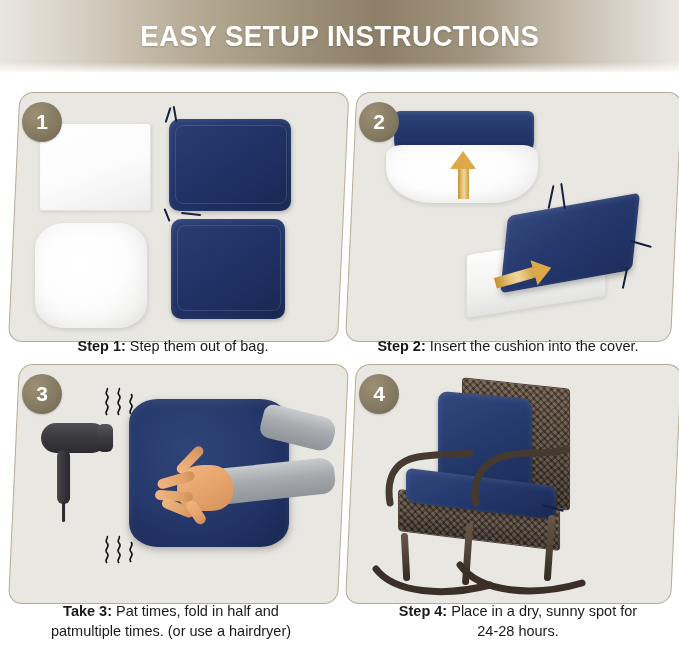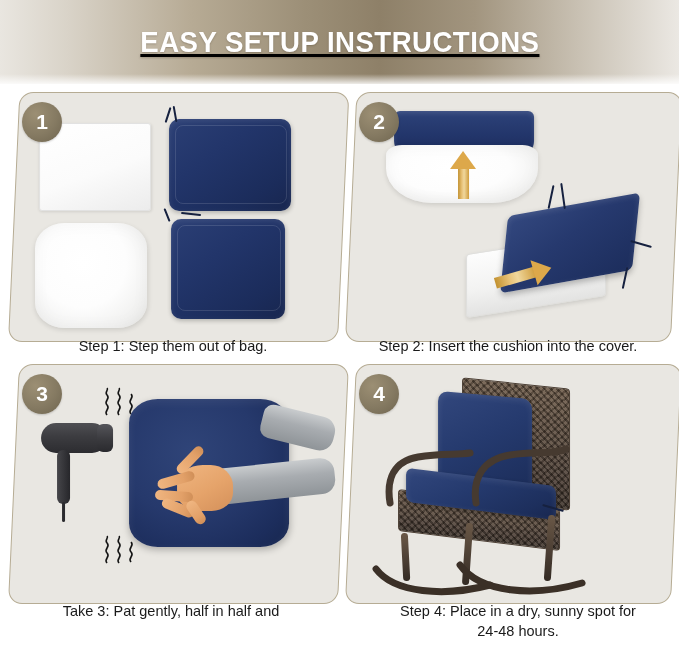--- a/index.html
+++ b/index.html
@@ -18,35 +18,34 @@
     width: 679px;
     height: 652px;
     background: #ffffff;
   }
 
   
   .header {
     position: absolute;
     left: 0; top: 0;
     width: 679px;
-    height: 84px;
+    height: 72px;
     background: linear-gradient(to right,
         #e9e6e0 0%,
         #d9d3c8 10%,
         #b7ab95 28%,
         #9c8f77 45%,
         #8e8068 56%,
         #a2957f 70%,
         #c8c0b2 85%,
         #ebe8e3 100%);
     display: flex;
     align-items: center;
     justify-content: center;
     overflow: hidden;
-    text-decoration: underline;
   }
   .header::after {
     content: "";
     position: absolute;
     left: 0; right: 0; bottom: 0;
     height: 10px;
     background: linear-gradient(to bottom, rgba(255,255,255,0) 0%, rgba(255,255,255,0.85) 100%);
     pointer-events: none;
   }
   .header-title {
@@ -120,21 +119,21 @@
 
   
   .caption {
     position: absolute;
     text-align: center;
     font-size: 14.5px;
     color: #1a1a1a;
     line-height: 1.35;
     font-family: "Liberation Sans", sans-serif;
   }
-  .caption b { font-weight: normal; margin-top: 7px; }
+  .caption b { font-weight: bold; margin-top: 7px; }
   .cap-1 { left: 8px;   top: 265px; width: 330px; }
   .cap-2 { left: 341px; top: 265px; width: 334px; }
   .cap-3 { left: 4px;   top: 530px; width: 334px; }
   .cap-4 { left: 351px; top: 530px; width: 334px; }
 
   
   
   .navy-pad {
     position: absolute;
     background: linear-gradient(145deg, #2b3f75 0%, #22356a 38%, #1b2c5b 78%, #18264f 100%);
@@ -405,23 +404,24 @@
       <span>Step them out of bag.</span>
     </div>
 
     <div class="caption cap-2">
       <b>Step 2:</b>
       <span>Insert the cushion into the cover.</span>
     </div>
 
     <div class="caption cap-3">
       <b>Take 3:</b>
-      <span>Pat gently, half in half and</span><br>
+      <span>Pat times, fold in half and</span><br>
+      <span>patmultiple times.  (or use a hairdryer)</span>
     </div>
 
     <div class="caption cap-4">
       <b>Step 4:</b>
       <span>Place in a dry, sunny spot for</span><br>
-      <span>24-48 hours.</span>
+      <span>24-28 hours.</span>
     </div>
 
   </div>
 </div>
 
 </body></html>

